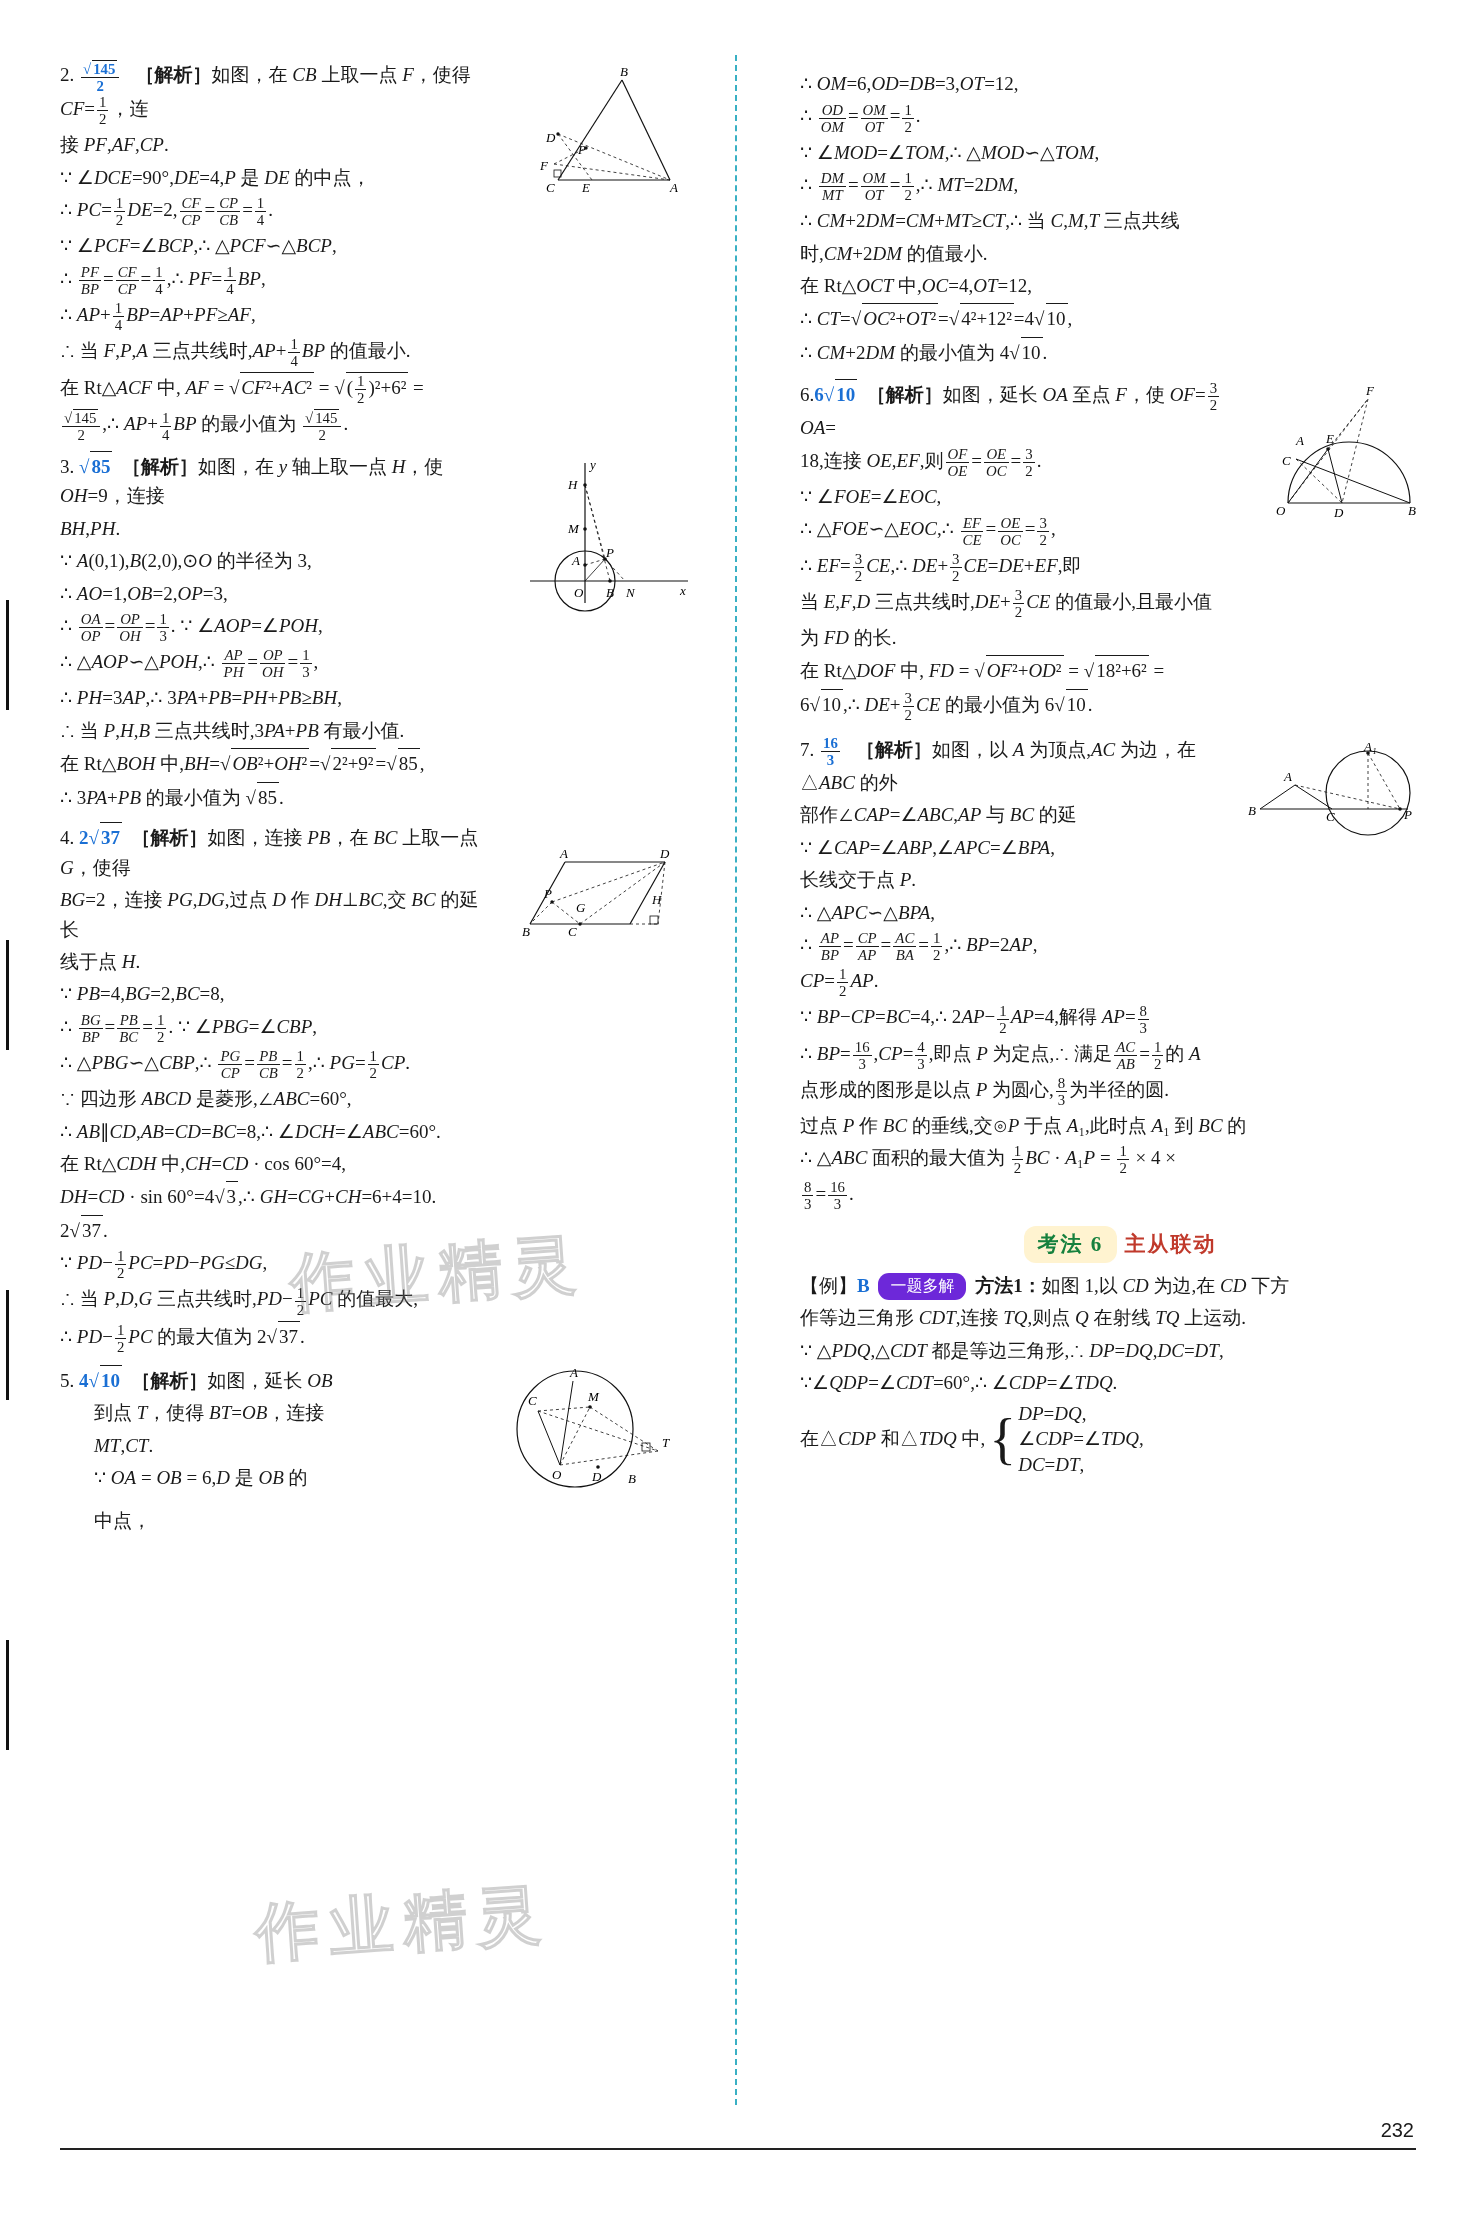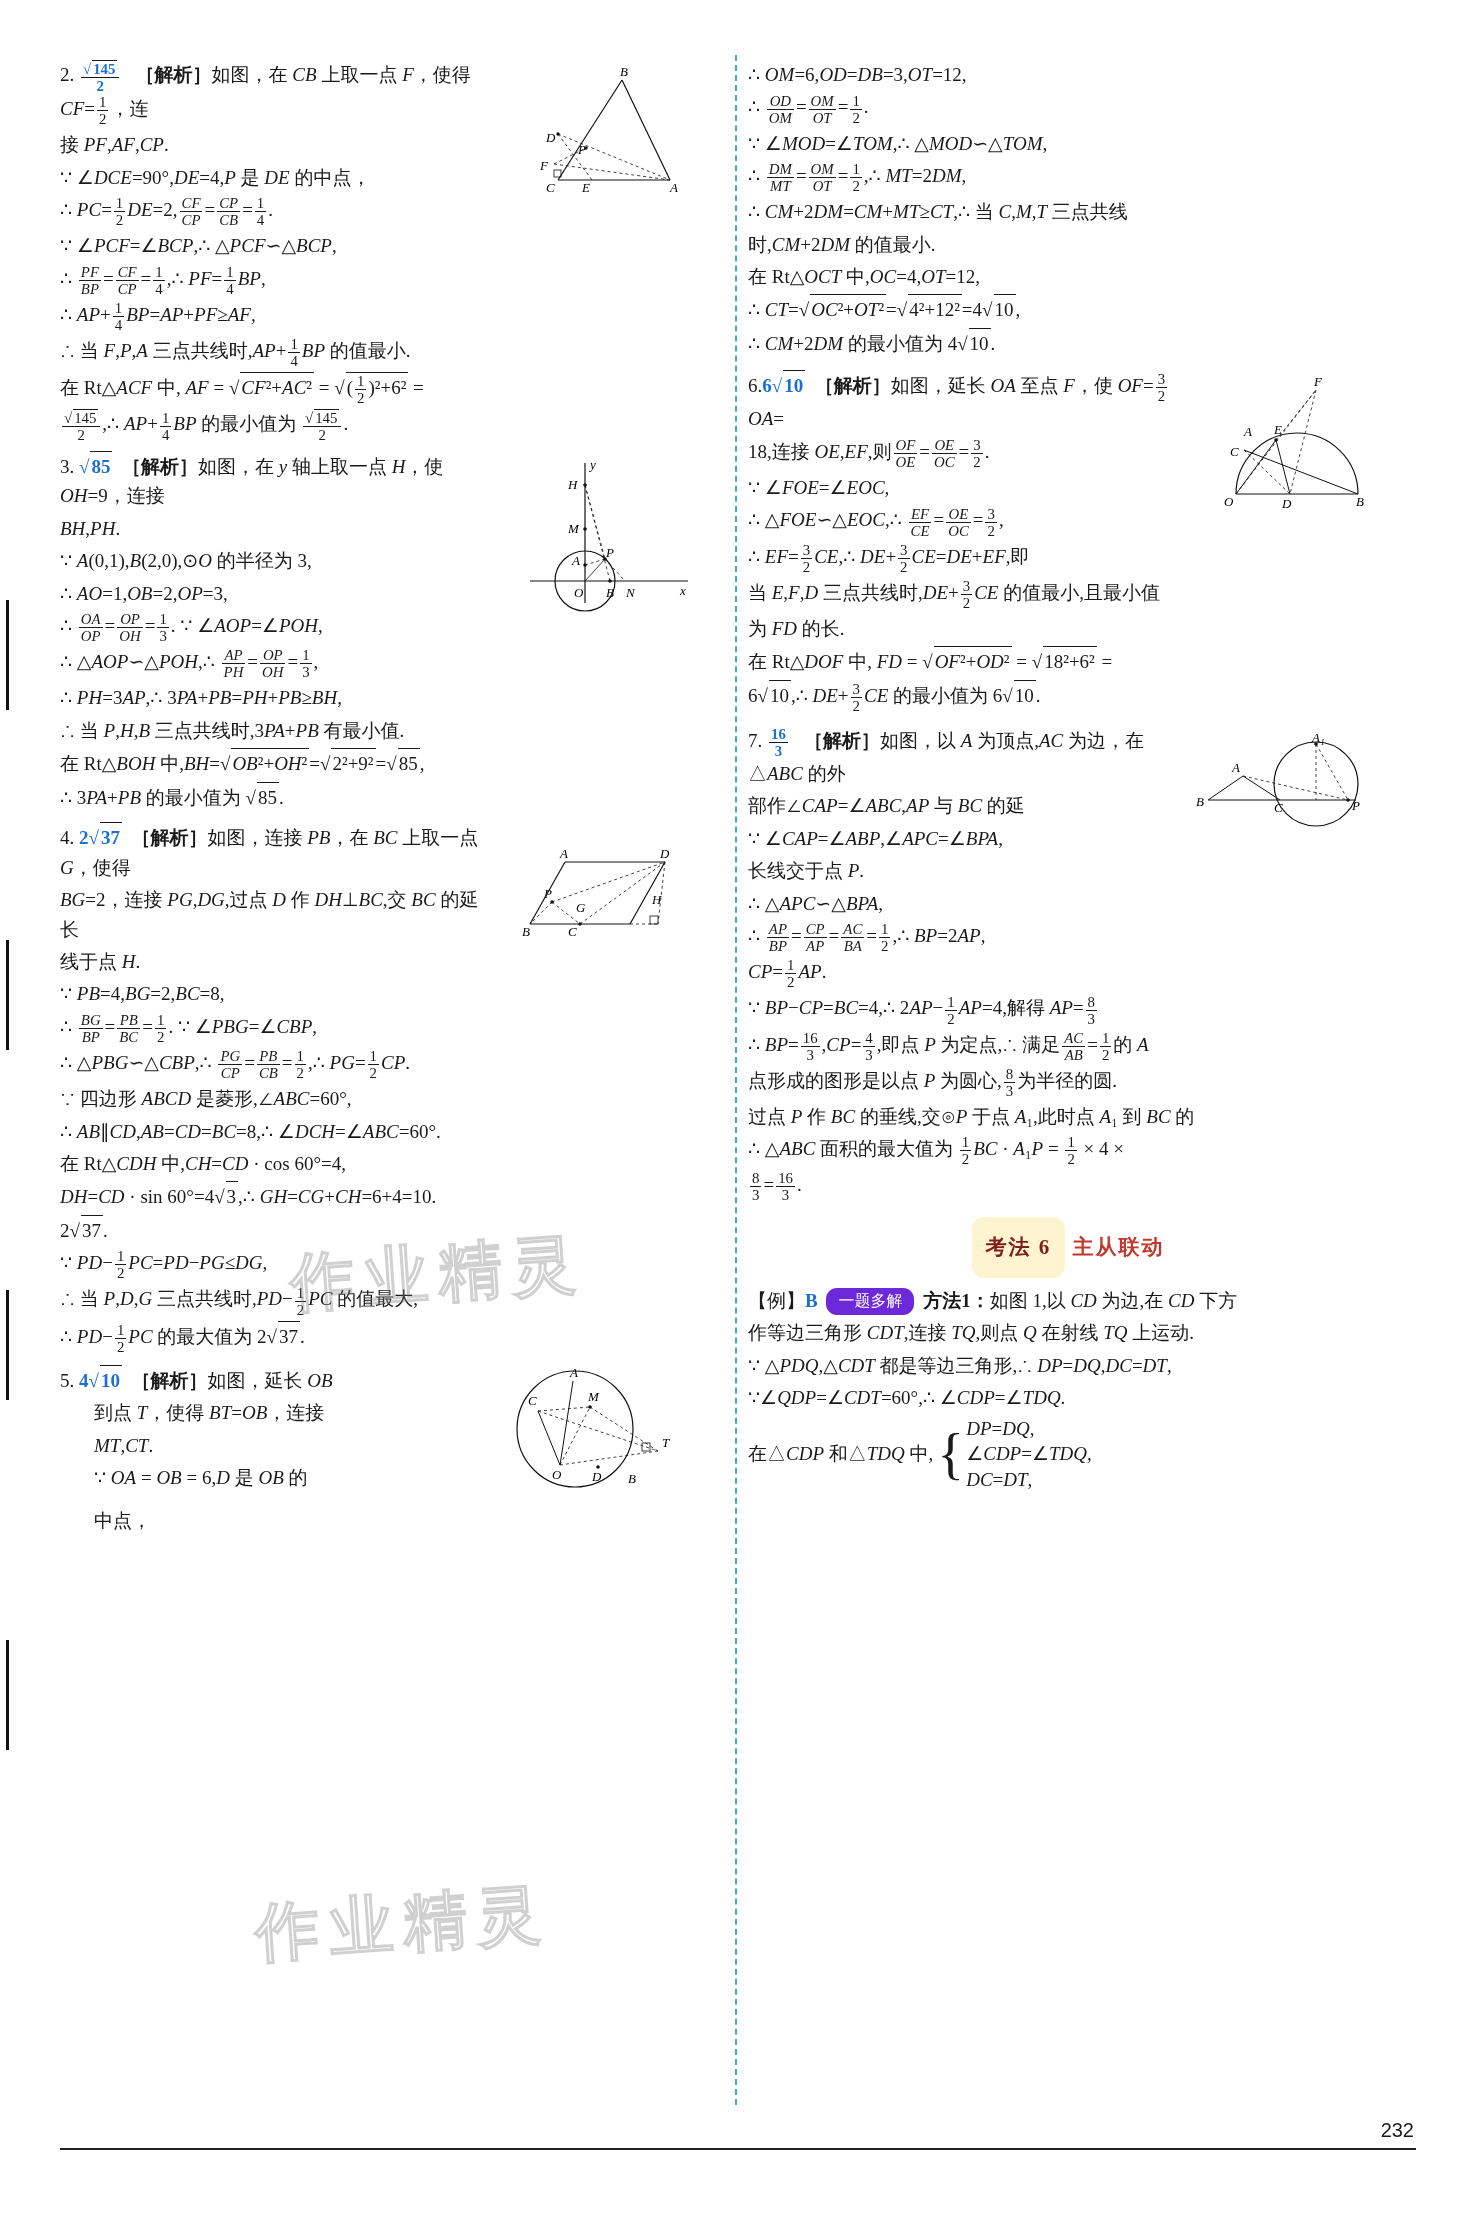--- a/index.html
+++ b/index.html
@@ -27,21 +27,21 @@
     background: #111;
   }
   .col {
     position: absolute;
     top: 60px;
     width: 640px;
     font-size: 19px;
     line-height: 1.55;
   }
   .col-left { left: 60px; }
-  .col-right { left: 748px; }
+  .col-right { left: 800px; margin-top: 9px; }
   .divider {
     position: absolute;
     left: 735px;
     top: 55px;
     height: 2050px;
     border-left: 2px dashed #39b0c4;
   }
   .row {
     position: relative;
     margin-bottom: 4px;
@@ -85,22 +85,22 @@
     text-align: center;
     font-weight: bold;
     font-size: 21px;
     color: #c0392b;
     letter-spacing: 2px;
   }
   .kf-head .badge {
     display: inline-block;
     background: #fff3d0;
     border-radius: 12px;
-    padding: 14px 14px;
-    color: #7f1d1d;
+    padding: 2px 14px;
+    color: #15803d;
   }
   .li-badge {
     display: inline-block;
     background: #6d28d9;
     color: #fff;
     border-radius: 11px;
     padding: 1px 12px;
     font-size: 16px;
     margin: 0 4px;
     vertical-align: 1px;

